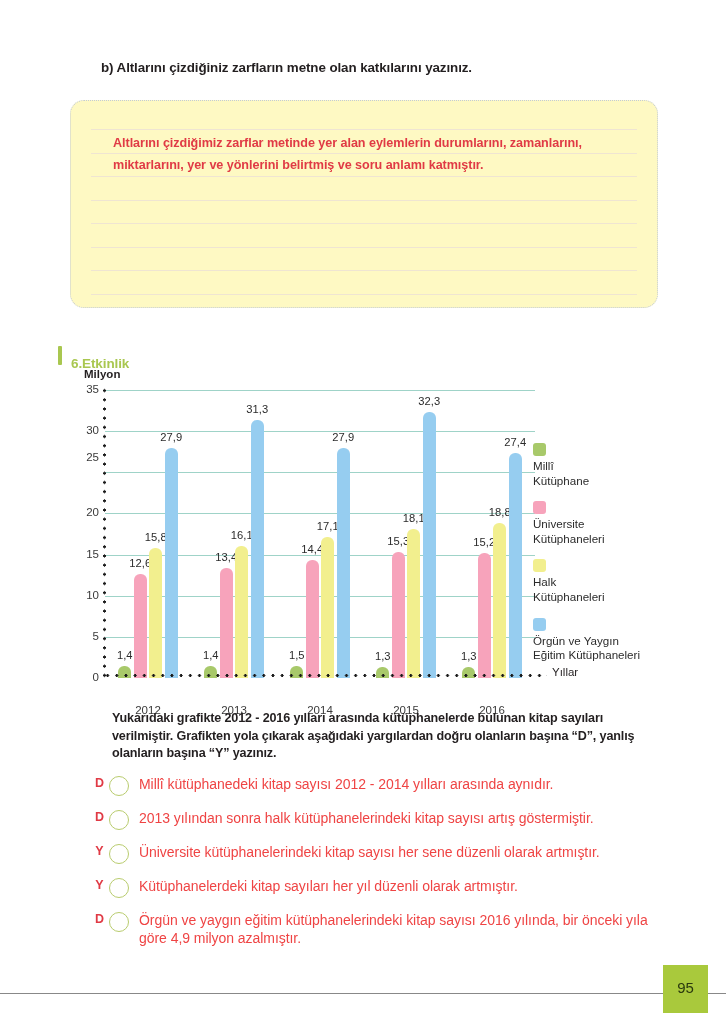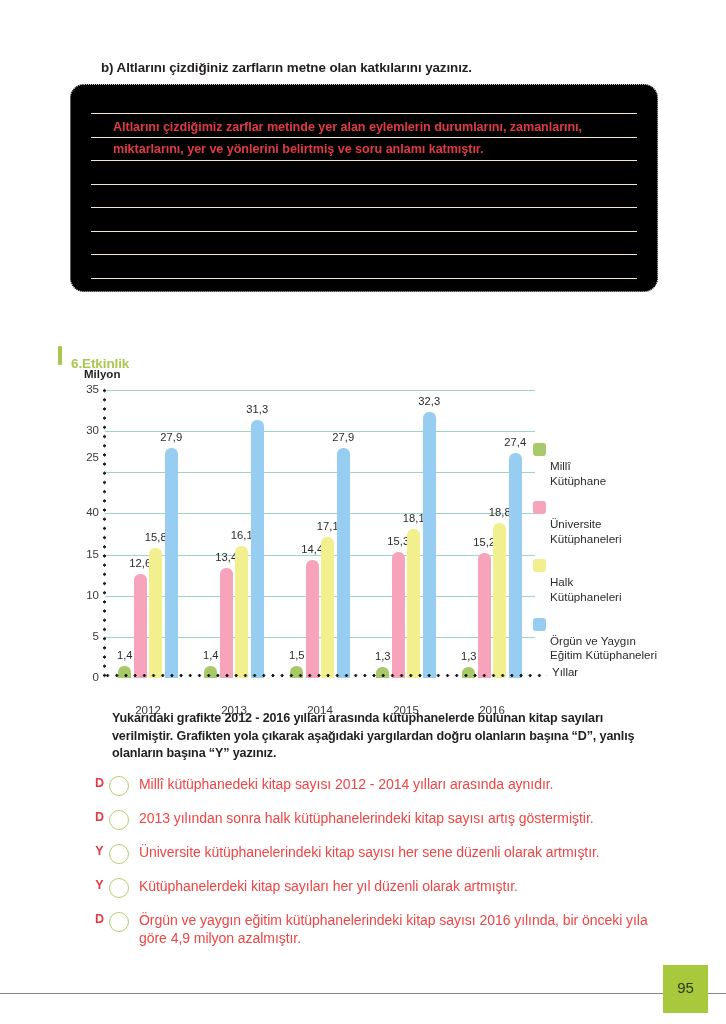--- a/index.html
+++ b/index.html
@@ -15,25 +15,25 @@
   
   .prompt-b {
     position: absolute; left: 70px; top: 60px;
     font-size: 13.4px; font-weight: bold; letter-spacing: -0.1px;
     color: #231f20;
     padding-left: 31px;
   }
 
   
   .answer-box {
-    position: absolute; left: 70px; top: 84px;
+    position: absolute; left: 70px; top: 100px;
     width: 588px; height: 208px;
     border: 1.5px dotted #c3cbd6;
     border-radius: 14px;
-    background: #000000;
+    background: #fef9c3;
     overflow: hidden;
   }
   .rule-lines { position: absolute; inset: 0; }
   .rule-line {
     position: absolute; left: 20px; right: 20px; height: 1px;
     background: #efe5d2;
   }
   .answer-text {
     position: absolute; left: 42px; top: 32px; right: 30px;
     color: #e03a45;
@@ -96,21 +96,21 @@
   .xcat-label {
     position: absolute; top: 314px;
     font-size: 11.5px; color: #3a3a3a;
     transform: translateX(-50%);
   }
 
   
   .legend { position: absolute; left: 533px; top: 443px; width: 185px; }
   .legend-item { margin-bottom: 13px; }
   .legend-swatch { width: 13px; height: 13px; border-radius: 3px; margin-bottom: 3px; }
-  .legend-text { font-size: 11.6px; color: #2b2b2b; line-height: 14.6px; margin-left: 17px; }
+  .legend-text { font-size: 11.6px; color: #2b2b2b; line-height: 14.6px; }
 
   
   .instructions {
     position: absolute; left: 112px; top: 710px; width: 530px;
     font-size: 12.6px; font-weight: bold; line-height: 17.6px;
     letter-spacing: -0.15px; color: #231f20;
   }
 
   
   .statements { position: absolute; left: 92px; top: 775px; width: 580px; }
@@ -176,21 +176,21 @@
     <div class="axis-unit">Milyon</div>
     <div class="plot" id="plot">
         <div class="ytick-label" style="position: absolute; left: -28px; width: 22px; text-align: right; top: 281px;">0</div>
         <div class="gridline" style="top: 246.857px;"></div>
         <div class="ytick-label" style="position: absolute; left: -28px; width: 22px; text-align: right; top: 239.857px;">5</div>
         <div class="gridline" style="top: 205.714px;"></div>
         <div class="ytick-label" style="position: absolute; left: -28px; width: 22px; text-align: right; top: 198.714px;">10</div>
         <div class="gridline" style="top: 164.571px;"></div>
         <div class="ytick-label" style="position: absolute; left: -28px; width: 22px; text-align: right; top: 157.571px;">15</div>
         <div class="gridline" style="top: 123.429px;"></div>
-        <div class="ytick-label" style="position: absolute; left: -28px; width: 22px; text-align: right; top: 116.429px;">40</div>
+        <div class="ytick-label" style="position: absolute; left: -28px; width: 22px; text-align: right; top: 116.429px;">20</div>
         <div class="gridline" style="top: 82.2857px;"></div>
         <div class="ytick-label" style="position: absolute; left: -28px; width: 22px; text-align: right; top: 61px;">25</div>
         <div class="gridline" style="top: 41.1429px;"></div>
         <div class="ytick-label" style="position: absolute; left: -28px; width: 22px; text-align: right; top: 34.1429px;">30</div>
         <div class="gridline" style="top: 0px;"></div>
         <div class="ytick-label" style="position: absolute; left: -28px; width: 22px; text-align: right; top: -7px;">35</div>
         <div class="bar" style="left: 13.25px; height: 11.52px; background: rgb(168, 201, 106);"></div>
         <div class="bar-value" style="left: 19.75px; top: 259.48px;">1,4</div>
         <div class="bar" style="left: 28.75px; height: 103.68px; background: rgb(247, 163, 187);"></div>
         <div class="bar-value" style="left: 35.25px; top: 167.32px;">12,6</div>

